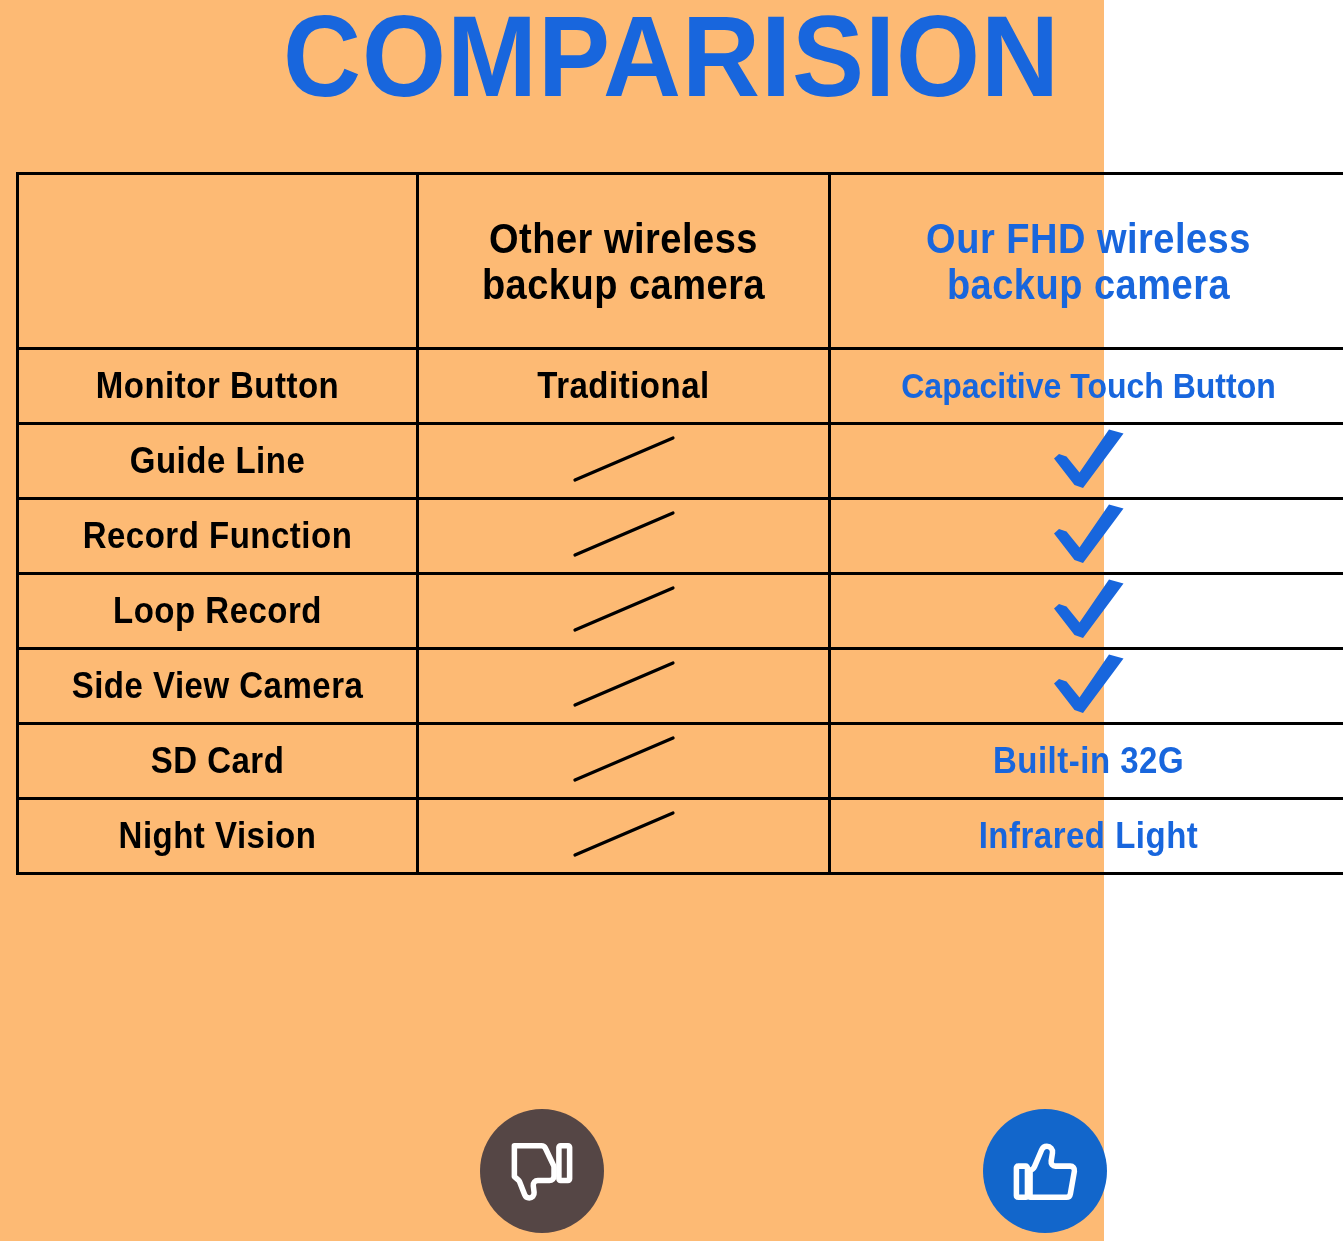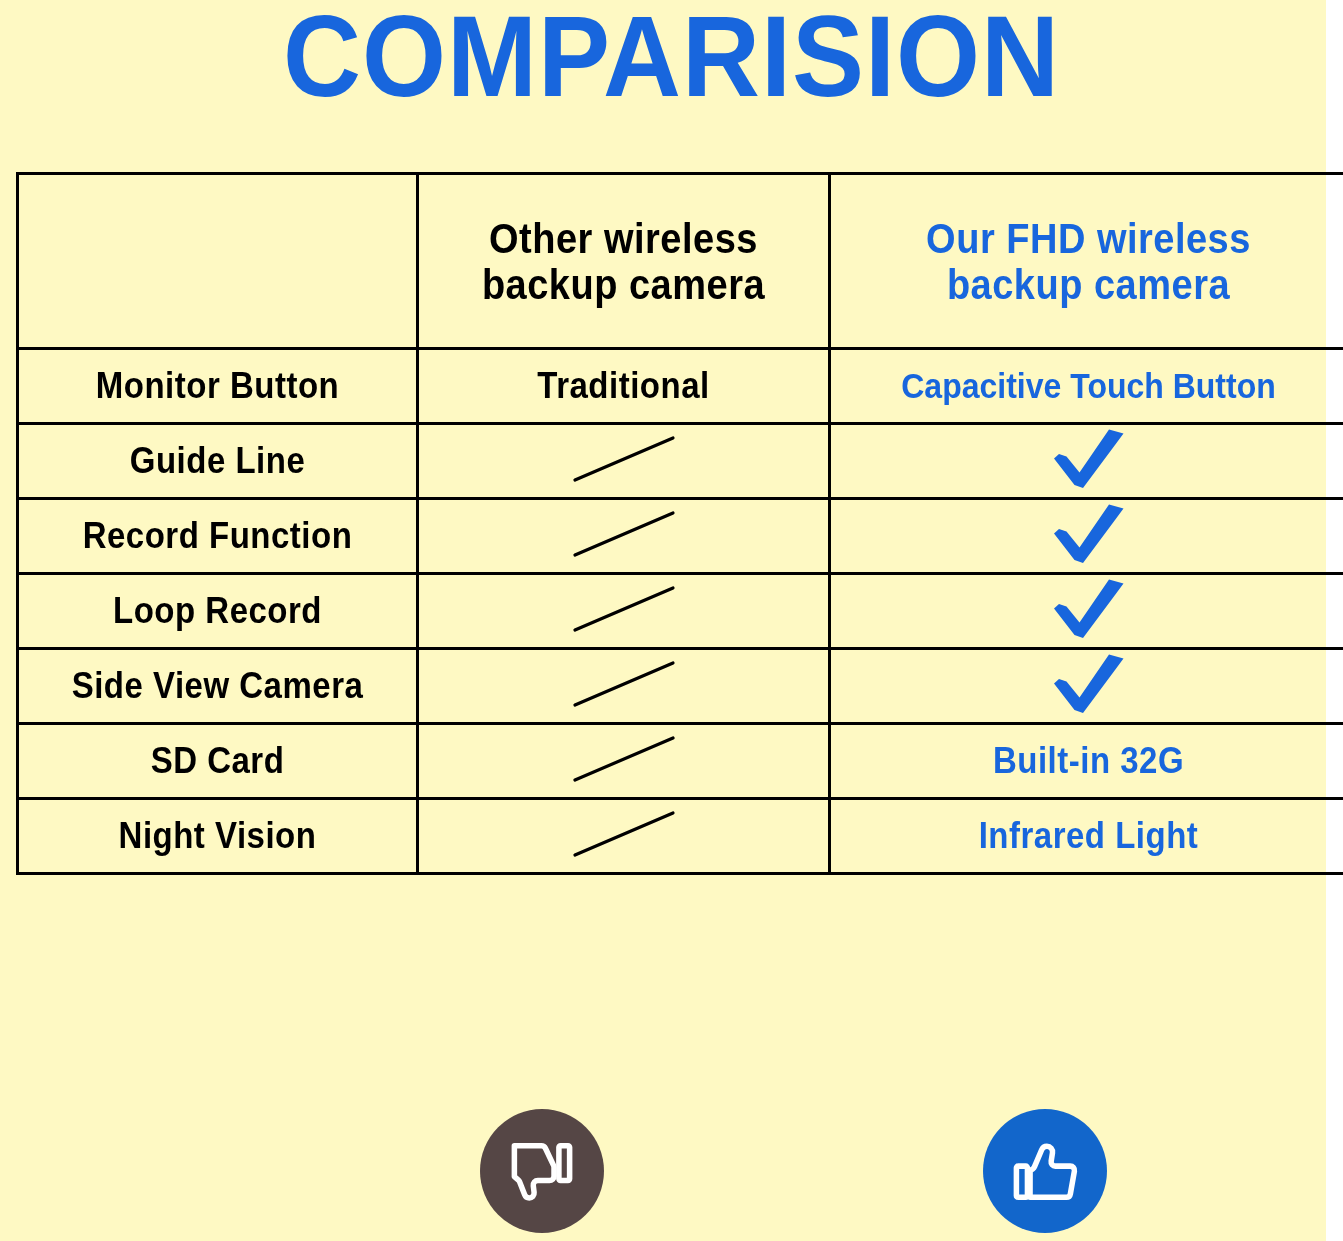--- a/index.html
+++ b/index.html
@@ -8,23 +8,23 @@
     background: #ffffff;
   }
   body {
     width: 1343px;
     height: 1241px;
     font-family: "Liberation Sans", sans-serif;
     overflow: hidden;
   }
   .page {
     position: relative;
-    width: 1326px;
+    width: 1104px;
     height: 1241px;
-    background: #fef9c3;
+    background: #fdba74;
   }
 
   
   .title {
     position: absolute;
     left: 0;
     top: -6px;
     width: 1343px;
     text-align: center;
     font-family: "Liberation Sans", sans-serif;

